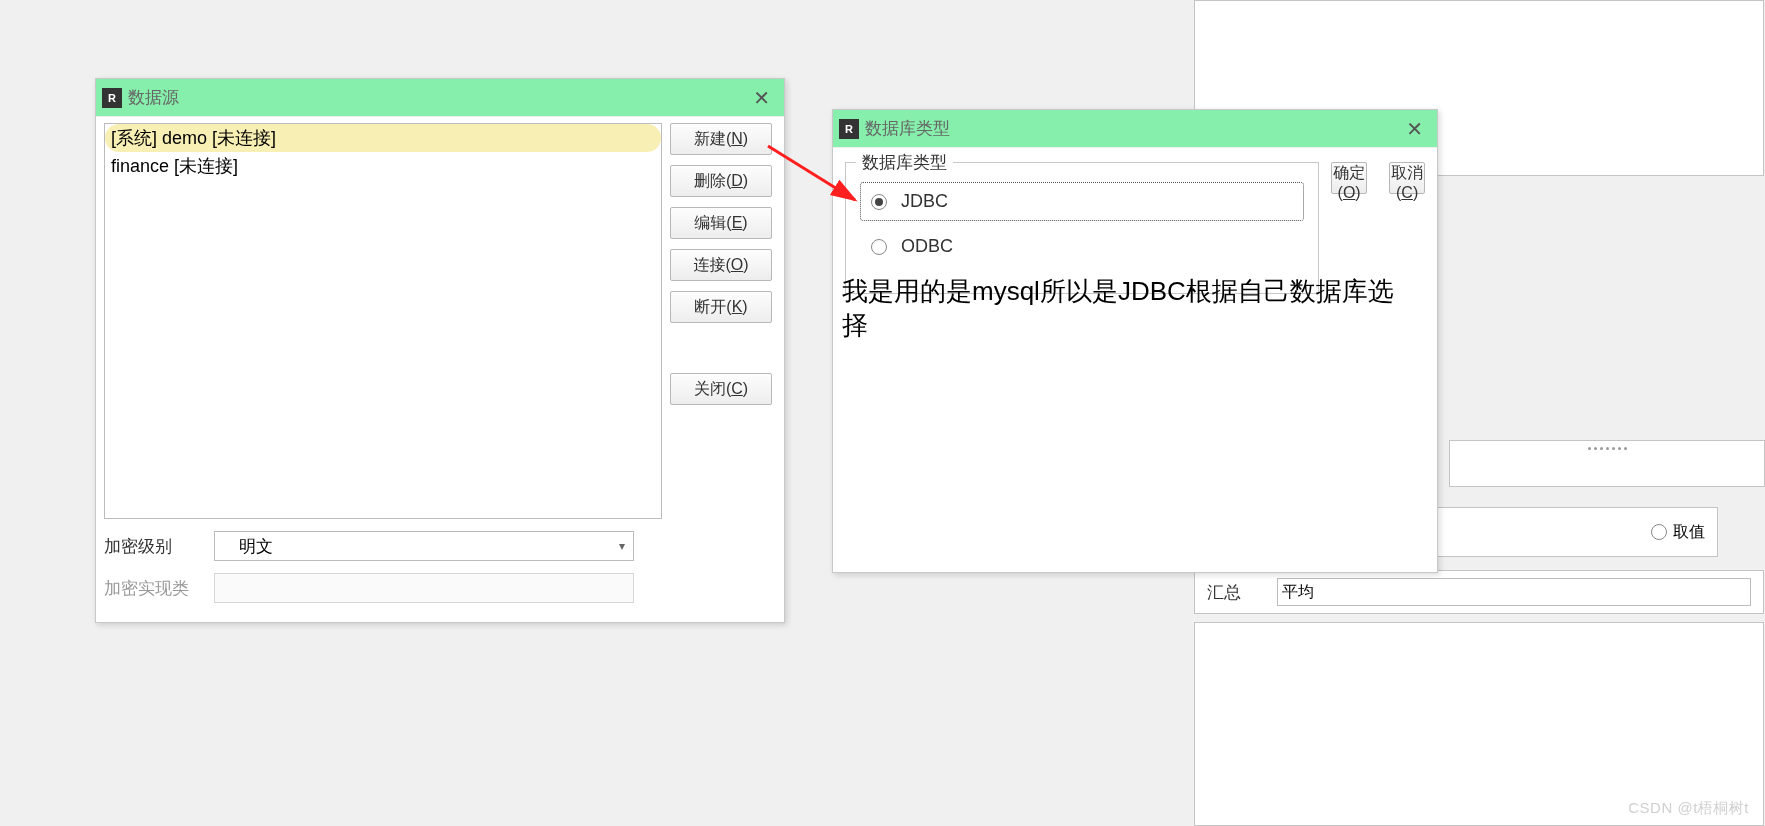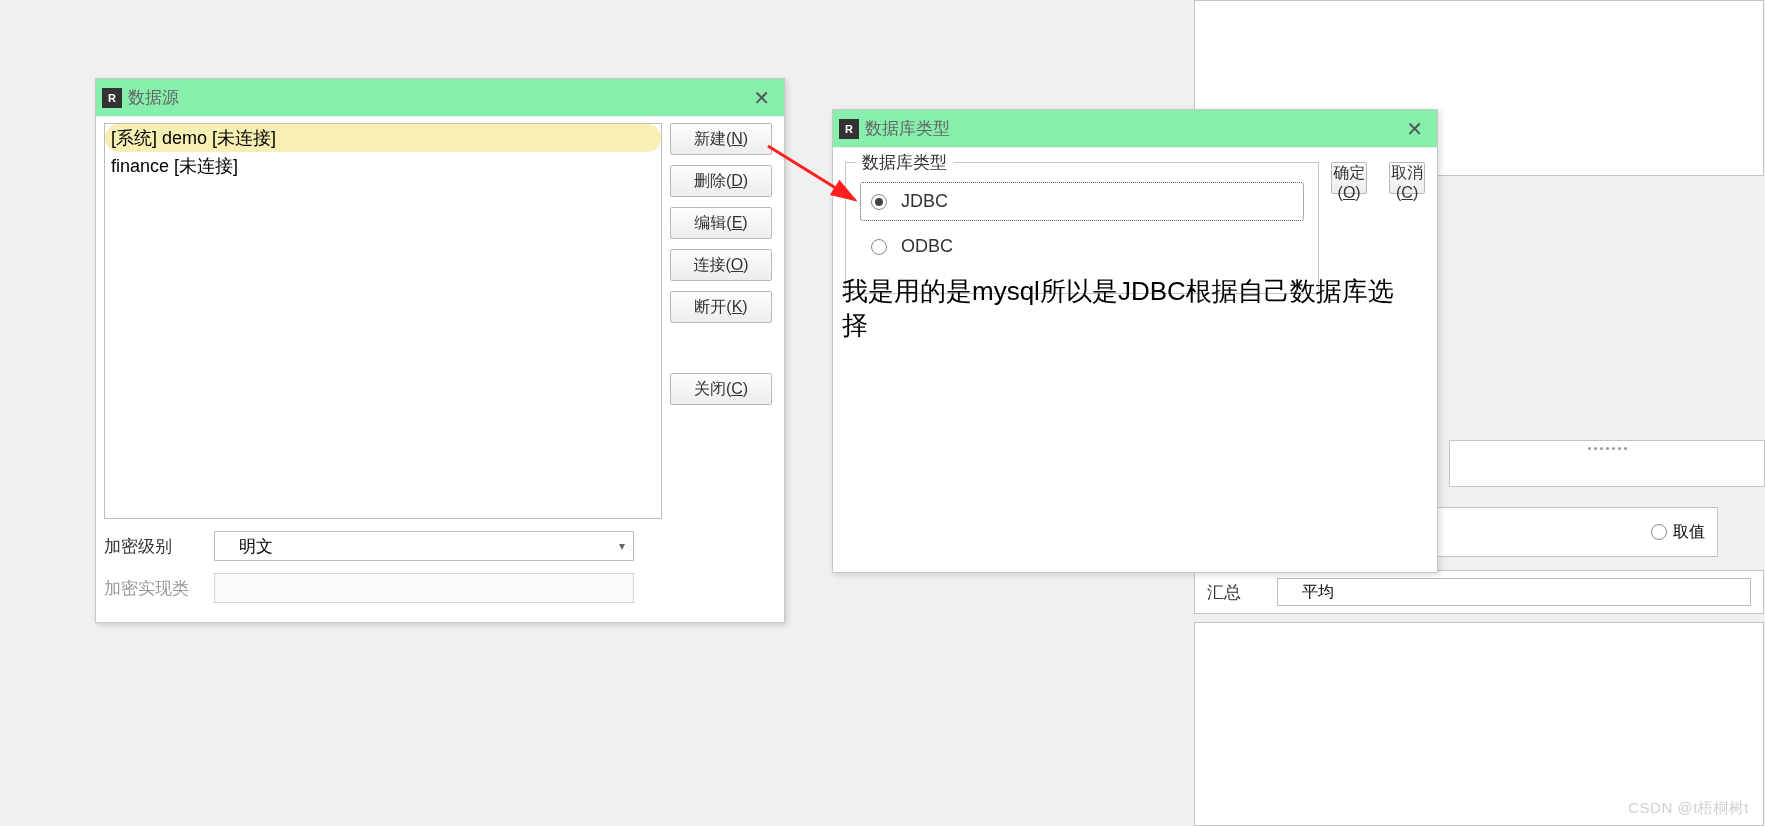--- a/index.html
+++ b/index.html
@@ -189,21 +189,21 @@
       height: 8px;
       display: flex;
       justify-content: center;
       gap: 3px;
     }
     .grip span { width:3px; height:3px; background:#999; border-radius:50%; }
     .bg3 { top: 499px; left: 1402px; width: 316px; height: 50px; display:flex; align-items:center; padding:0 12px; gap:8px;margin-top:8px; }
     .bg-radio-row { display:flex; align-items:center; gap:6px; font-size:16px; }
     .bg4 { top: 570px; left: 1194px; width: 570px; height: 44px; display:flex; align-items:center; padding:0 12px; gap:20px; }
     .bg4-label { font-size:17px; color:#333; width:50px; }
-    .bg4-combo { flex:1; border:1px solid #bcbcbc; height:28px; display:flex; align-items:center; justify-content:space-between; padding:0 24px; }
+    .bg4-combo { flex:1; border:1px solid #bcbcbc; height:28px; display:flex; align-items:center; justify-content:space-between; padding:0 4px; }
     .bg5 { top: 622px; left: 1194px; width: 570px; height: 204px; }
     .watermark {
       position: absolute;
       bottom: 8px;
       right: 16px;
       color: #d0d0d0;
       font-size: 15px;
       letter-spacing: 0.5px;
     }
   </style>

